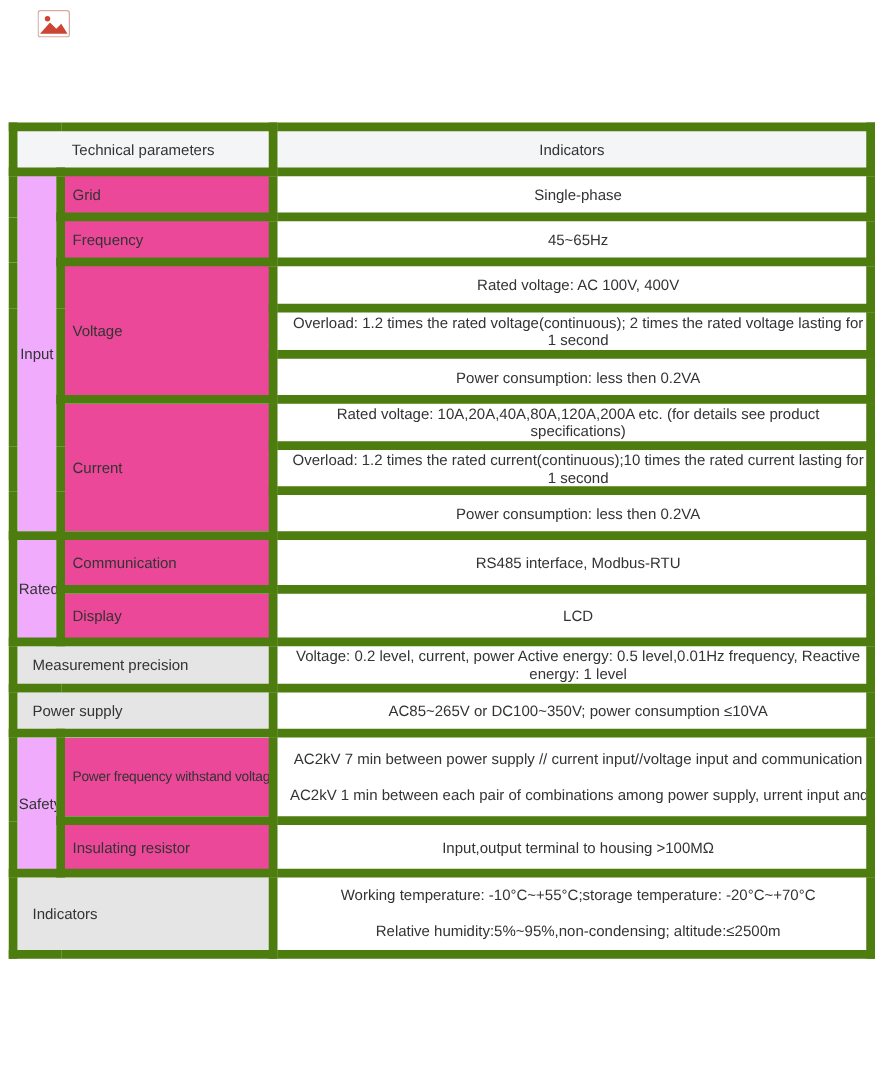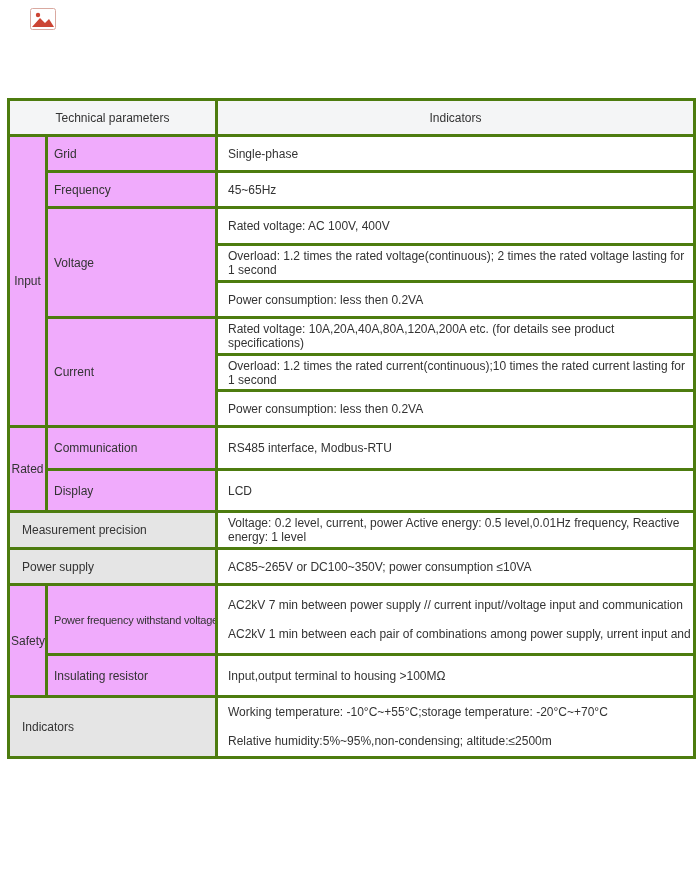--- a/index.html
+++ b/index.html
@@ -16,54 +16,54 @@
     position: absolute; left: 30px; top: 8px;
     width: 26px; height: 22px;
   }
   table.spec {
     position: absolute; left: 7px; top: 98px;
     width: 686px;
     border-collapse: collapse;
     table-layout: fixed;
   }
   .spec th, .spec td {
-    border: 3px solid #4d7c0f;
+    border: 7px solid #4d7c0f;
     font-weight: normal;
     font-size: 12px;
     color: #333333;
     vertical-align: middle;
     padding: 0;
     overflow: hidden;
   }
   .spec th {
     background: #f4f5f6;
     text-align: center;
   }
   td.cat {
     text-align: center;
     background: #f0abfc;
     padding: 0 1px;
   }
   td.param {
     text-align: left;
     padding-left: 6px;
-    background: #f0abfc;
+    background: #ec4899;
     white-space: nowrap;
   }
   td.param.long {
     font-size: 11px;
     letter-spacing: -0.2px;
   }
   td.leftspan {
     text-align: left;
     padding-left: 12px;
     background: #e5e5e5;
   }
   td.val {
-    text-align: left;
+    text-align: center;
     padding-left: 10px;
     background: #ffffff;
   }
   td.val .ln { line-height: 29px; white-space: nowrap; }
   tr.h37 { height: 36px; }
   tr.h38 { height: 37px; }
   tr.h44 { height: 43px; }
   tr.h43 { height: 42px; }
   tr.h71 { height: 70px; }
   tr.h58 { height: 57px; }

